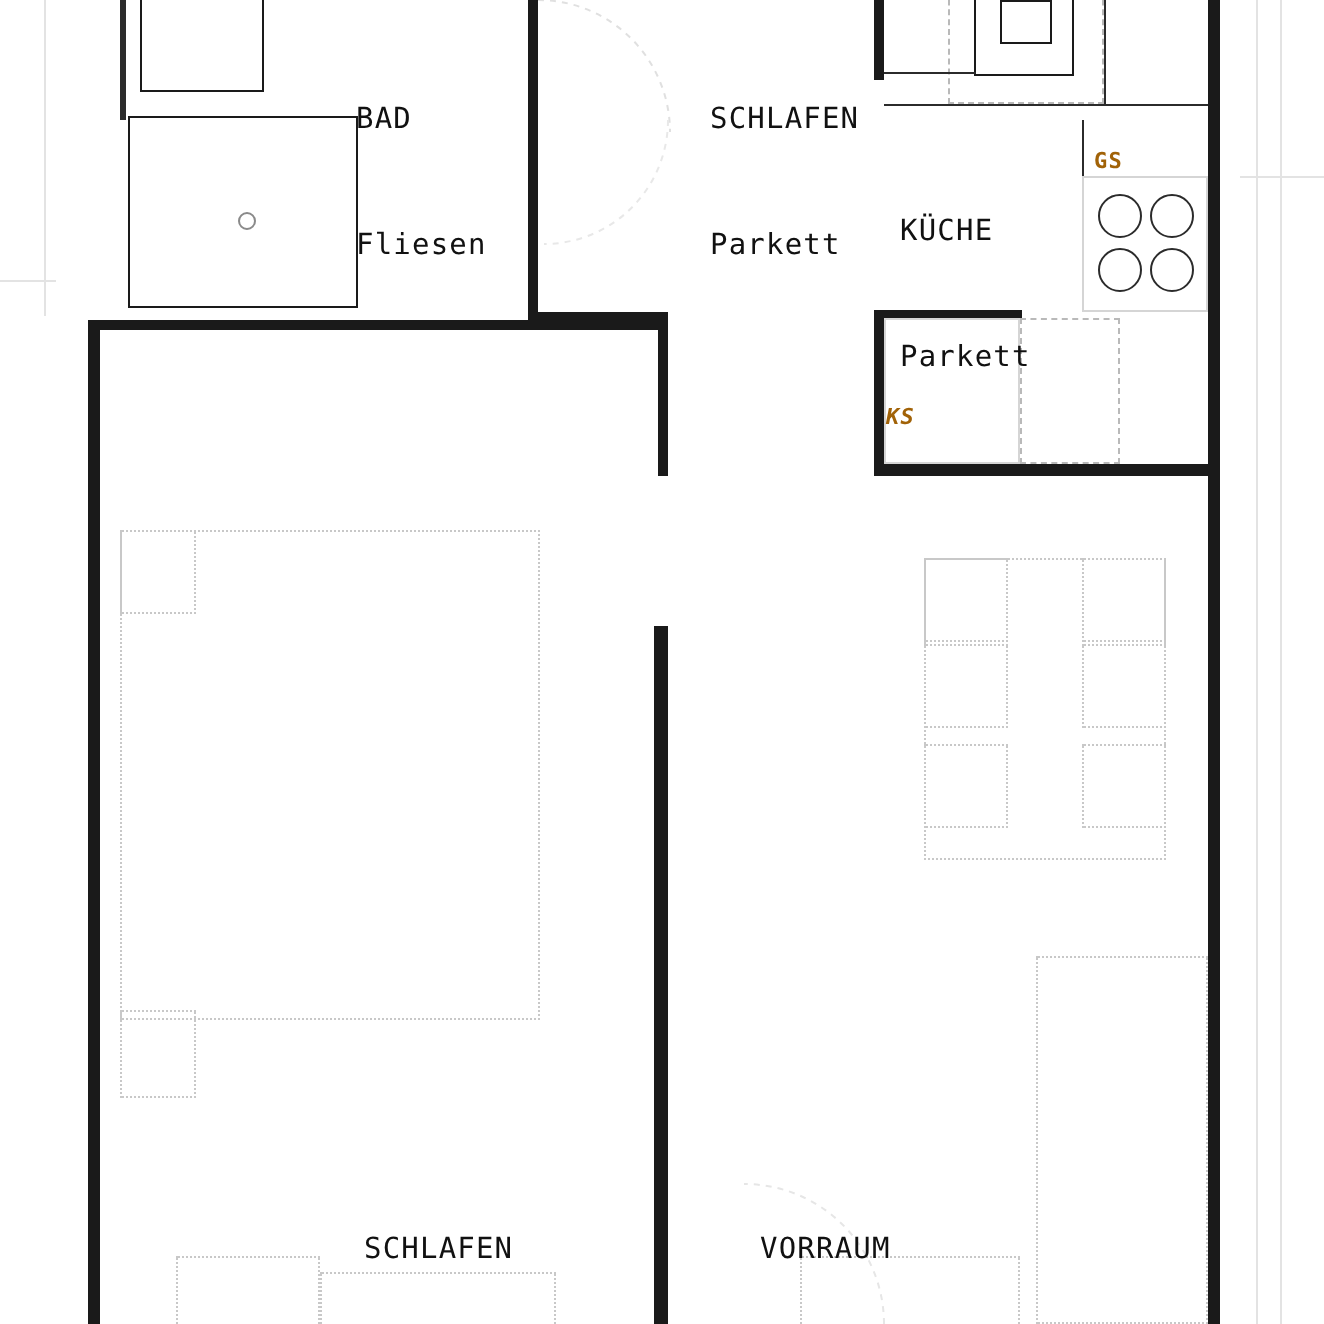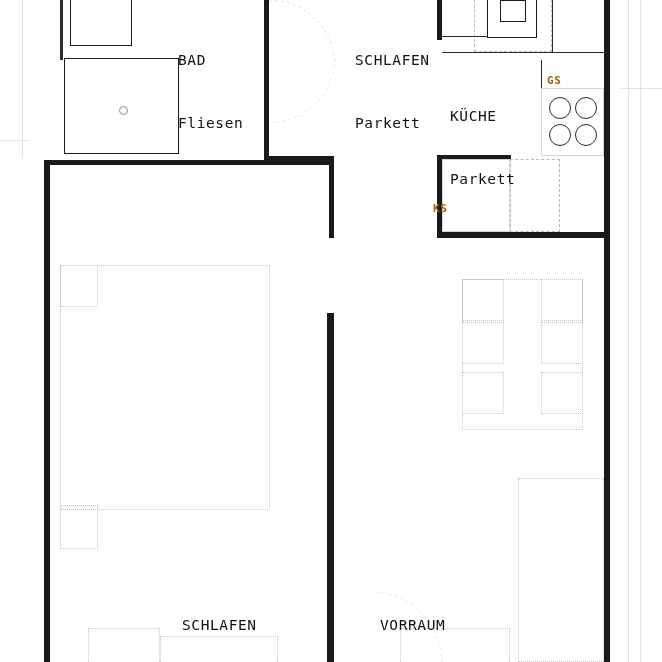--- a/index.html
+++ b/index.html
@@ -181,15 +181,15 @@
     <span class="name">SCHLAFEN</span>
     
   </div>
 
   <div class="label" style="left:380px; top:573px;">
     <span class="name">VORRAUM</span>
     
   </div>
 
   <div class="tag" style="left:547px; top:74px;">GS</div>
-  <div class="tag" style="left:433px; top:202px;">KS</div>
+  <div class="tag" style="left:443px; top:202px;font-style:italic;">KS</div>
 
 </div>
 
 </body></html>

